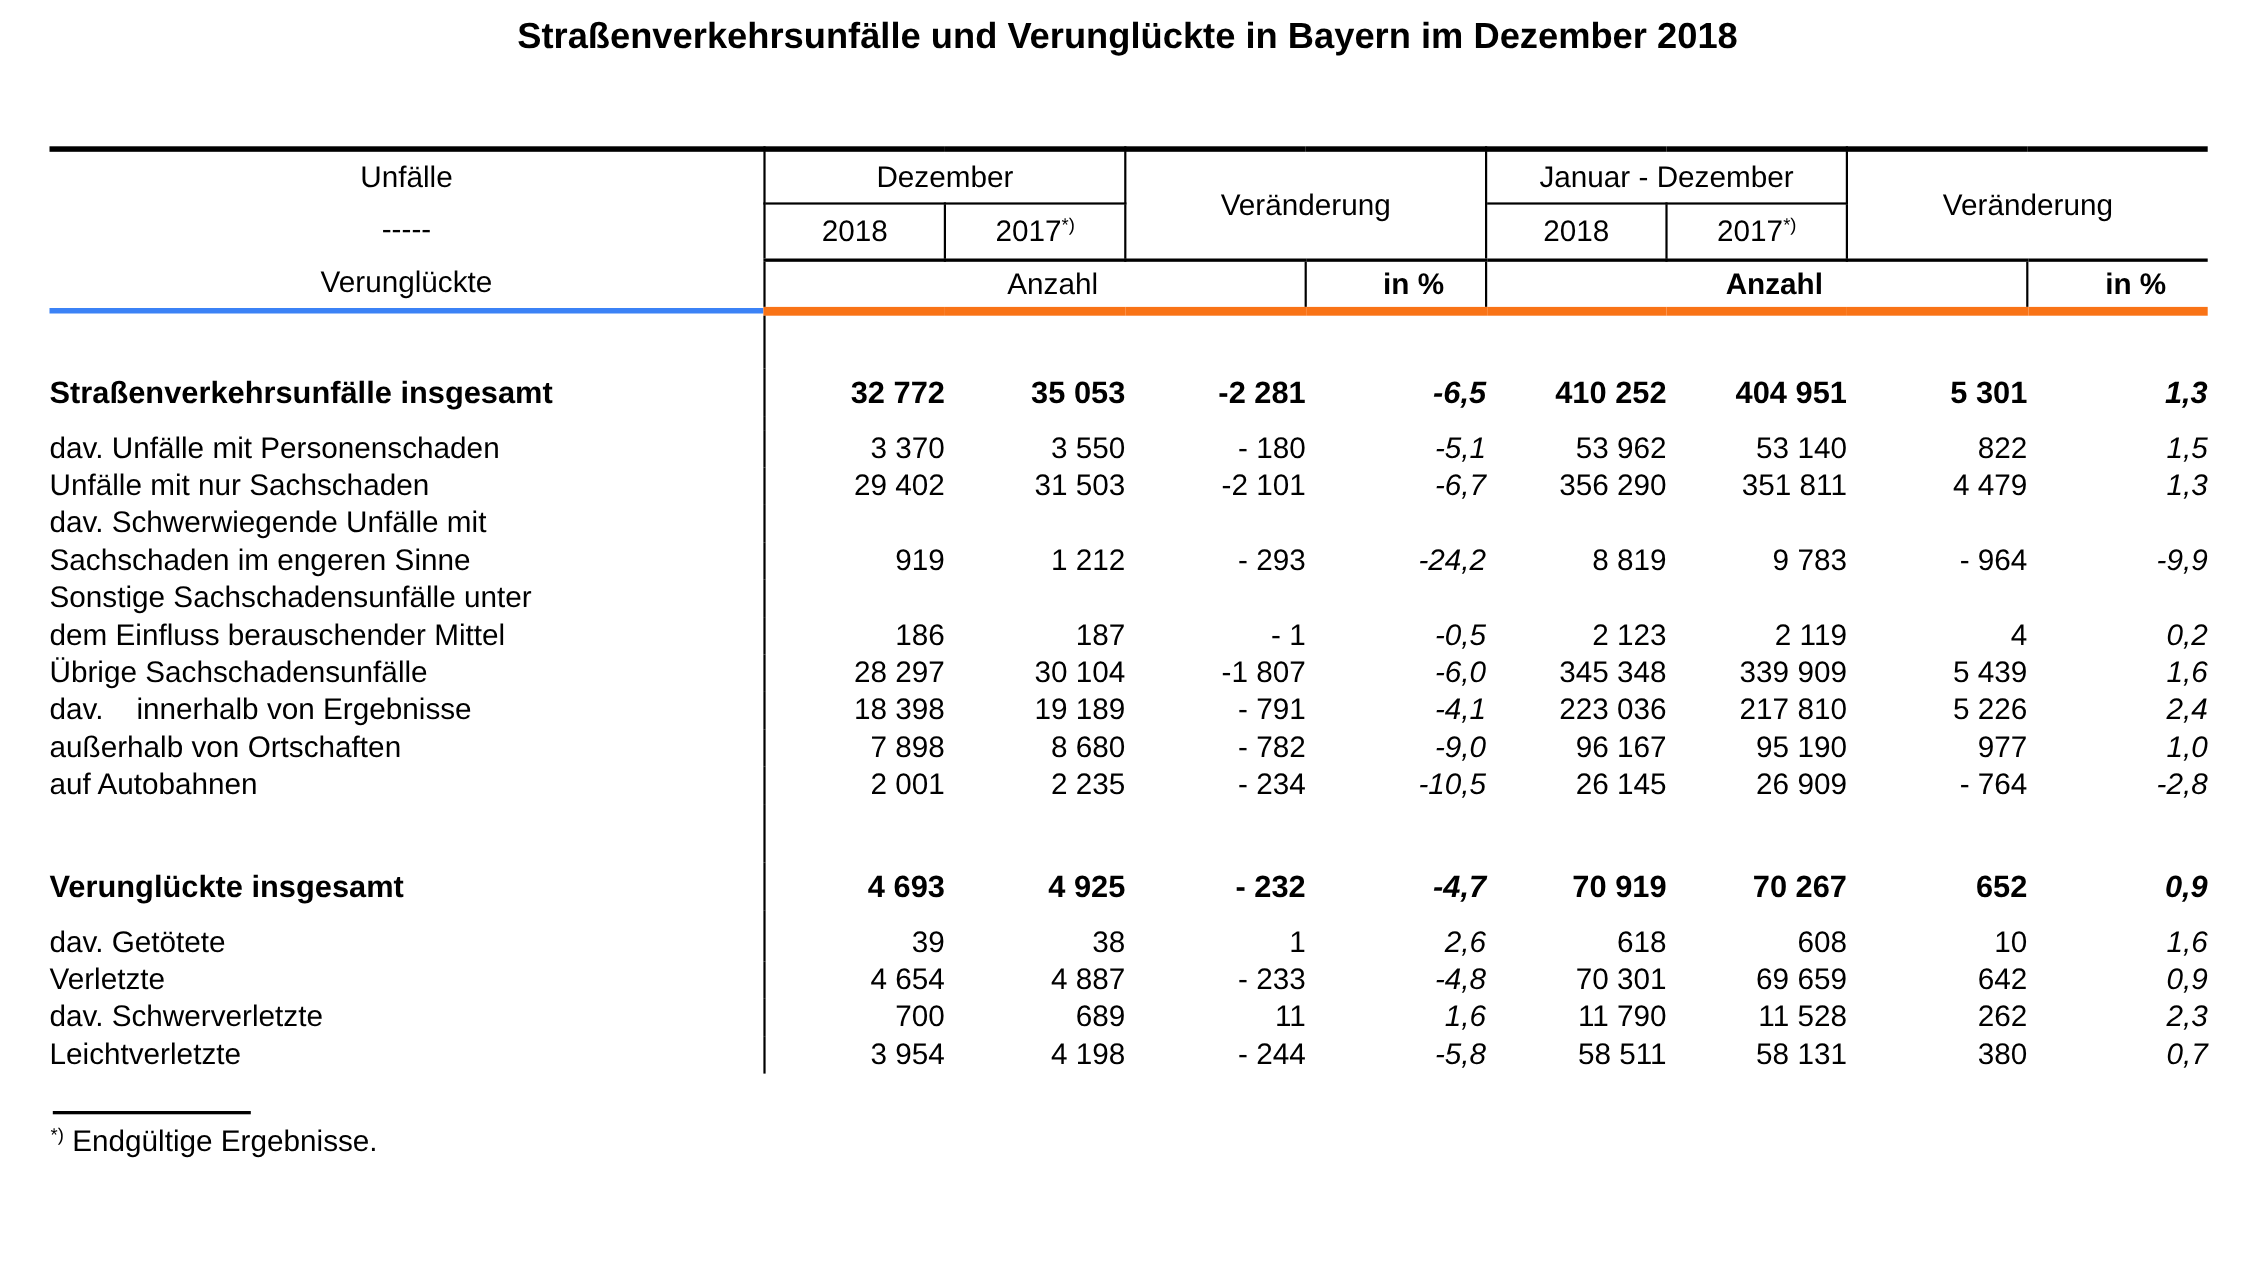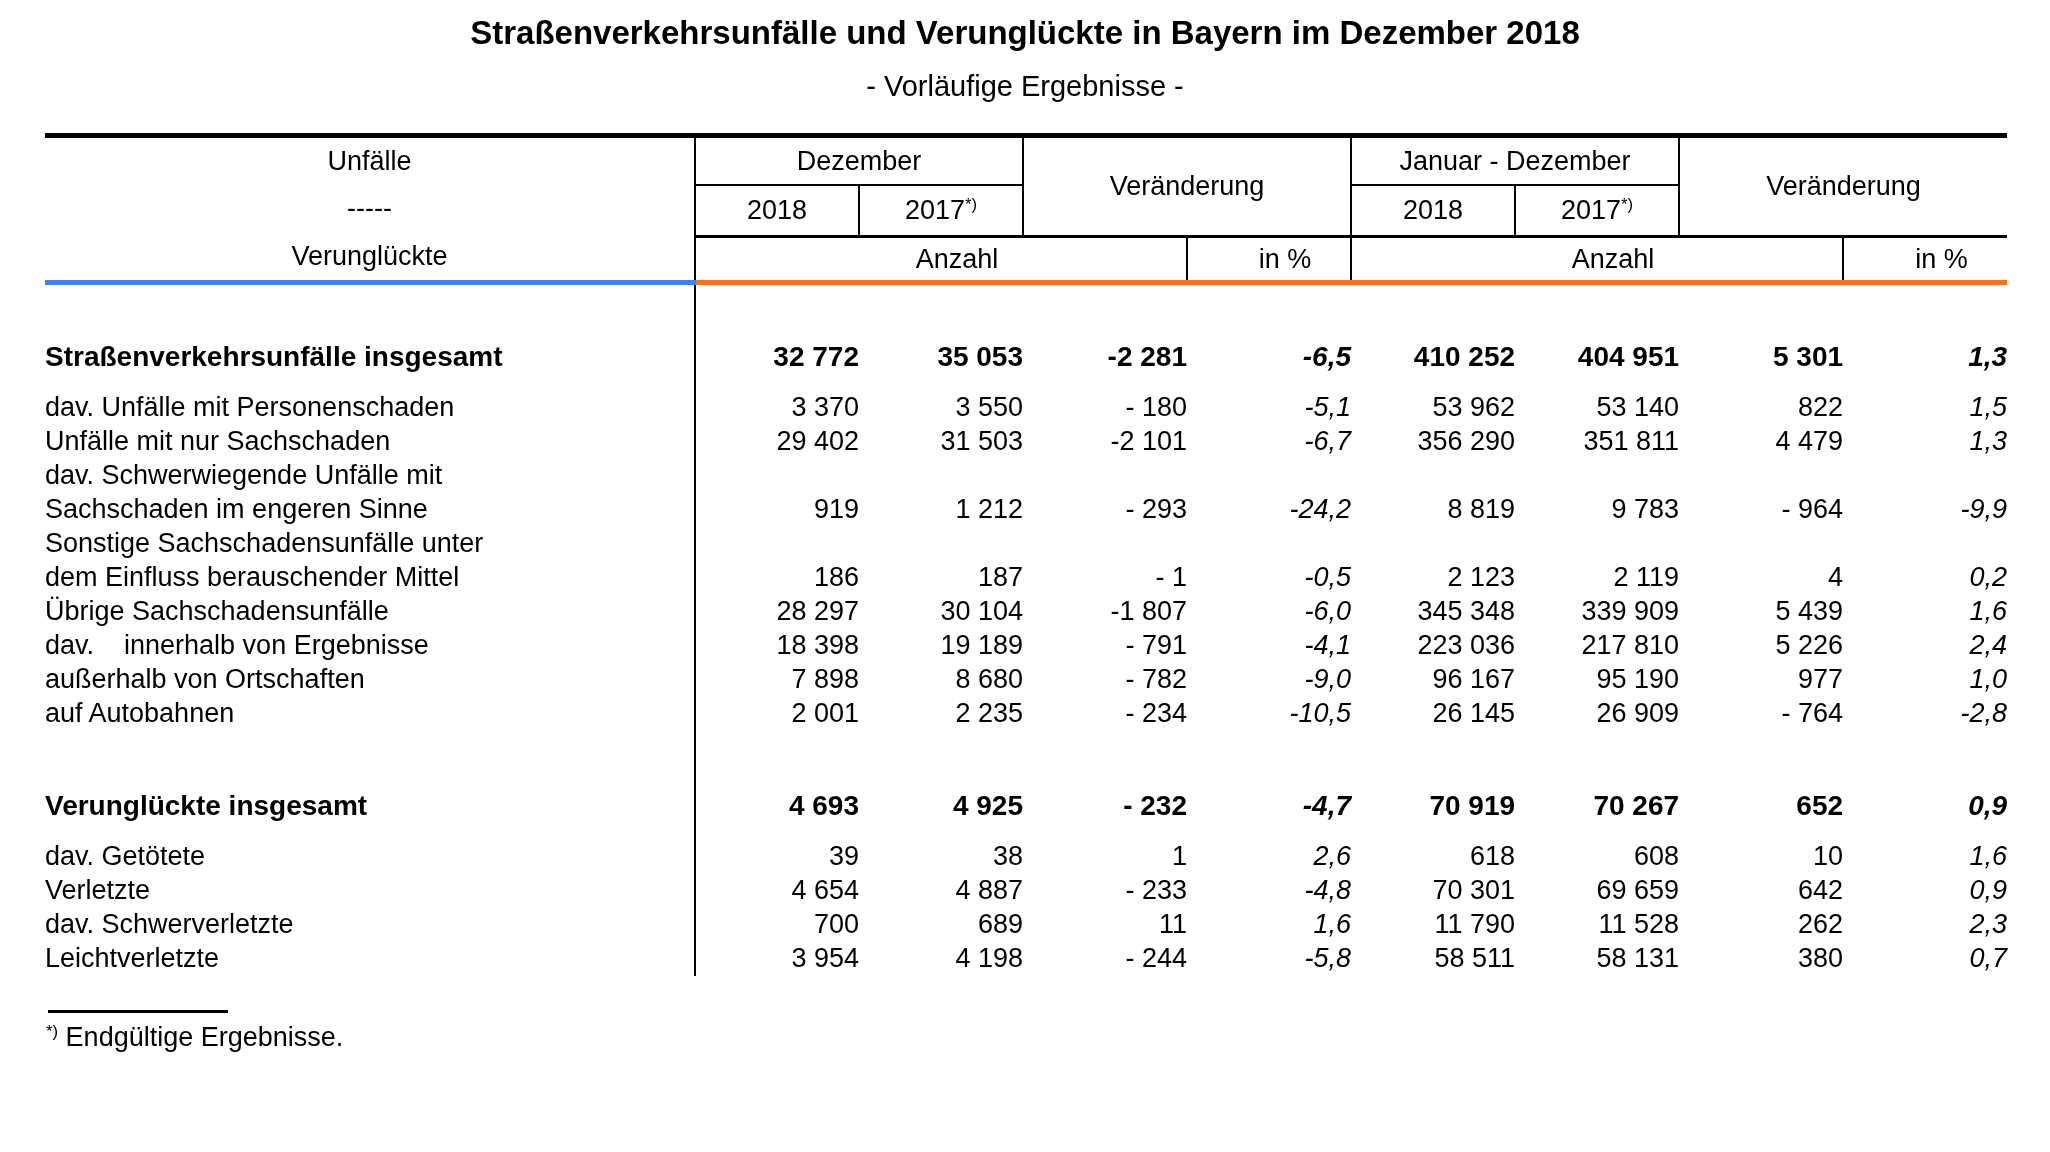--- a/index.html
+++ b/index.html
@@ -13,42 +13,41 @@
   .tbl th{font-weight:normal;text-align:center;vertical-align:middle;padding:0;}
   .tbl td{padding:0;vertical-align:middle;}
   .hA{height:48px;}.hB{height:50px;}.hC{height:44px;}
   .labelhead{border-right:2px solid #000;border-bottom:5px solid #3b82f6;vertical-align:middle;}
   .labelhead .stack{display:flex;flex-direction:column;justify-content:space-around;
                     height:142px;text-align:center;}
   .g-box{border-bottom:2px solid #000;border-right:2px solid #000;}
   .g-ver1{border-right:2px solid #000;}
   .g-ver2{border-left:2px solid #000;}
   .ysep{border-right:2px solid #000;}
-  .hC th{border-top:3px solid #000;border-bottom:5px solid #f97316;padding-left:32px;}
-  .hC .vl{border-left:2px solid #000;}
+  .hC th{border-top:3px solid #000;border-bottom:8px solid #f97316;padding-left:32px;}
+  .hC .vl{border-left:2px solid #000;font-weight:bold;}
   .lbl{border-right:2px solid #000;white-space:pre;}
   .ind0{padding-left:6px;}.ind1{padding-left:60px;}.ind2{padding-left:120px;}
   .ind3{padding-left:147px;}.ind4{padding-left:196px;margin-top:35px;}
   .num{text-align:right;padding-right:8px;}
   .pct{font-style:italic;}
   tr.datarow{height:34px;}
   tr.bold{font-weight:bold;font-size:28px;}
   tr.bold.datarow{height:44px;}
   sup{font-size:62%;vertical-align:baseline;position:relative;top:-0.55em;}
   .footrule{position:absolute;left:48px;top:1010px;width:180px;height:3px;background:#000;}
   .footnote{position:absolute;left:46px;top:1022px;font-size:27px;}
   .copyright{position:absolute;right:53px;top:1090px;font-size:26px;text-align:right;}
 </style>
 </head>
 <body>
 
 <div class="page">
 
   <div class="title">Straßenverkehrsunfälle und Verunglückte in Bayern im Dezember 2018</div>
-  <div class="subtitle">- Vorläufige Ergebnisse -</div>
 
   <table class="tbl">
     <colgroup>
       <col style="width:650px">
       <col style="width:164px">
         <col style="width:164px">
         <col style="width:164px">
         <col style="width:164px">
       <col style="width:164px">
         <col style="width:164px">

